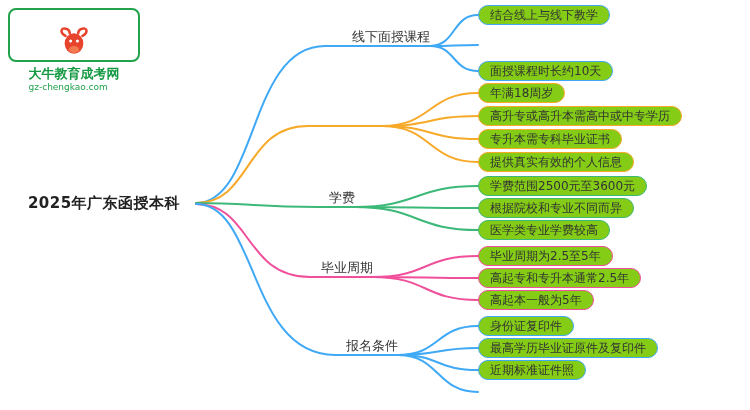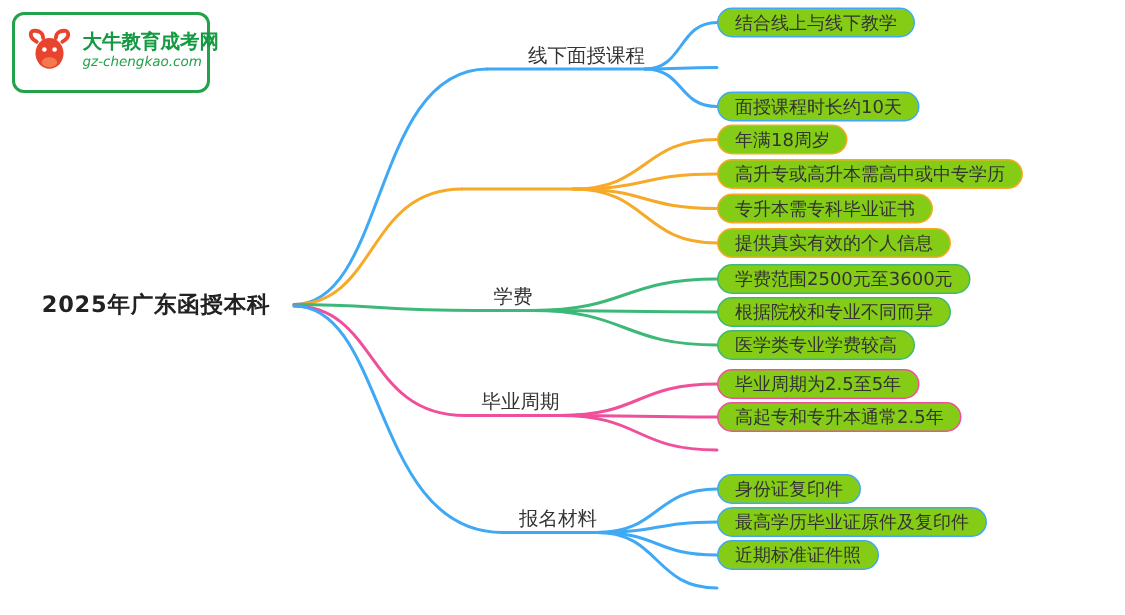--- a/index.html
+++ b/index.html
@@ -17,25 +17,25 @@
     position:absolute;font-size:13px;color:#333;text-align:right;white-space:nowrap;
   }
   .leaf{
     position:absolute;left:478px;box-sizing:border-box;
     background:#84cc16;border:1.5px solid #999;border-radius:11px;
     padding:2px 11px;font-size:12px;line-height:14px;color:#333;white-space:nowrap;
   }
   .logo{
     position:absolute;left:8px;top:8px;width:132px;height:54px;box-sizing:border-box;
     border:2px solid #21A24B;border-radius:8px;background:#fff;
-    display:flex;align-items:center;padding:3px 6px;gap:5px;
+    display:flex;align-items:center;padding:14px 6px;gap:5px;flex-direction:column;
   }
   .logo .txt{display:flex;flex-direction:column;line-height:1.15;}
   .logo .title{font-size:13px;font-weight:bold;color:#159A43;white-space:nowrap;}
-  .logo .url{font-size:9px;color:#21A24B;white-space:nowrap;font-style:italic;}
+  .logo .url{font-size:9px;color:#21A24B;white-space:nowrap;}
 </style>
 </head>
 <body>
 
 <div class="stage">
 
   <svg class="wires">
 
     <path d="M196,203 C258,203 248,46 325,46" stroke="#3FA9F5"></path>
     <path d="M196,203 C252,203 244,126 308,126" stroke="#F7A928"></path>
@@ -87,34 +87,35 @@
       <span class="title">大牛教育成考网</span>
       <span class="url">gz-chengkao.com</span>
     </span>
   </div>
 
   <div class="root">2025年广东函授本科</div>
 
   <div class="branch" style="left:325px;top:28px;width:105px;">线下面授课程</div>
   <div class="branch" style="left:318px;top:189px;width:37px;">学费</div>
   <div class="branch" style="left:310px;top:259px;width:63px;">毕业周期</div>
-  <div class="branch" style="left:335px;top:337px;width:63px;">报名材料</div>
+  <div class="branch" style="left:335px;top:337px;width:63px;">报名条件</div>
 
   <div class="leaf" style="top: 5px; border-color: rgb(63, 169, 245);">结合线上与线下教学</div>
   <div class="leaf" style="top: 61px; border-color: rgb(63, 169, 245);">面授课程时长约10天</div>
 
   <div class="leaf" style="top: 83px; border-color: rgb(247, 169, 40);">年满18周岁</div>
   <div class="leaf" style="top: 106px; border-color: rgb(247, 169, 40);">高升专或高升本需高中或中专学历</div>
   <div class="leaf" style="top: 129px; border-color: rgb(247, 169, 40); text-align: center;">专升本需专科毕业证书</div>
   <div class="leaf" style="top: 152px; border-color: rgb(247, 169, 40); text-align: center;">提供真实有效的个人信息</div>
 
   <div class="leaf" style="top: 176px; border-color: rgb(60, 184, 120);">学费范围2500元至3600元</div>
   <div class="leaf" style="top: 198px; border-color: rgb(60, 184, 120);">根据院校和专业不同而异</div>
   <div class="leaf" style="top: 220px; border-color: rgb(60, 184, 120);">医学类专业学费较高</div>
 
   <div class="leaf" style="top: 246px; border-color: rgb(240, 80, 155);">毕业周期为2.5至5年</div>
   <div class="leaf" style="top: 268px; border-color: rgb(240, 80, 155);">高起专和专升本通常2.5年</div>
+  <div class="leaf" style="top: 290px; border-color: rgb(240, 80, 155);">高起本一般为5年</div>
 
   <div class="leaf" style="top: 316px; border-color: rgb(63, 169, 245);">身份证复印件</div>
   <div class="leaf" style="top: 338px; border-color: rgb(63, 169, 245);">最高学历毕业证原件及复印件</div>
   <div class="leaf" style="top: 360px; border-color: rgb(63, 169, 245);">近期标准证件照</div>
 
 </div>
 
 </body></html>

